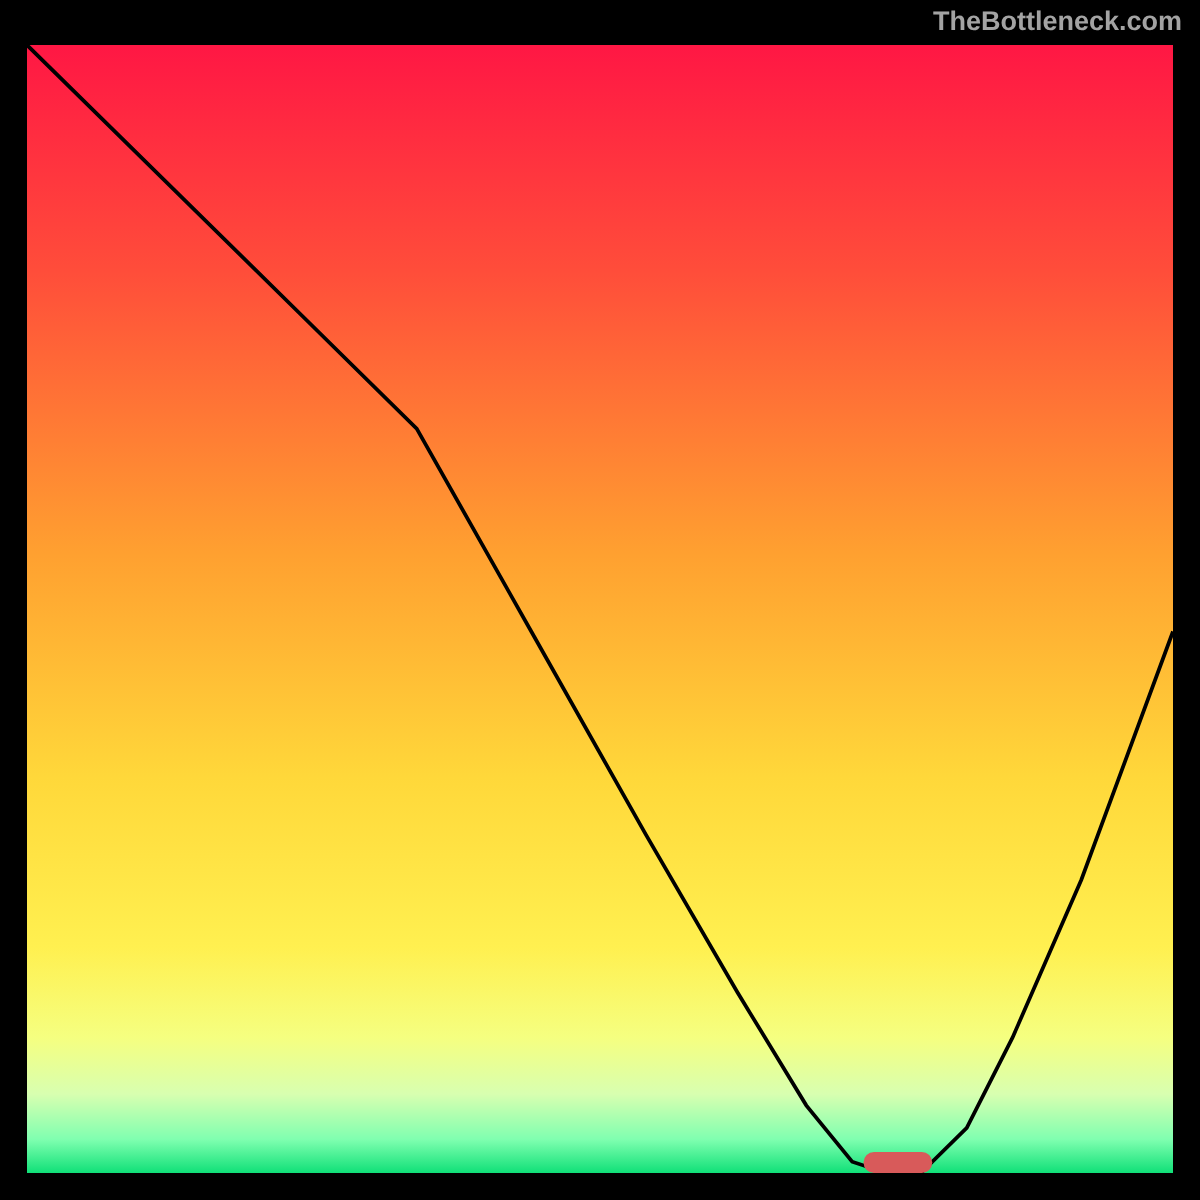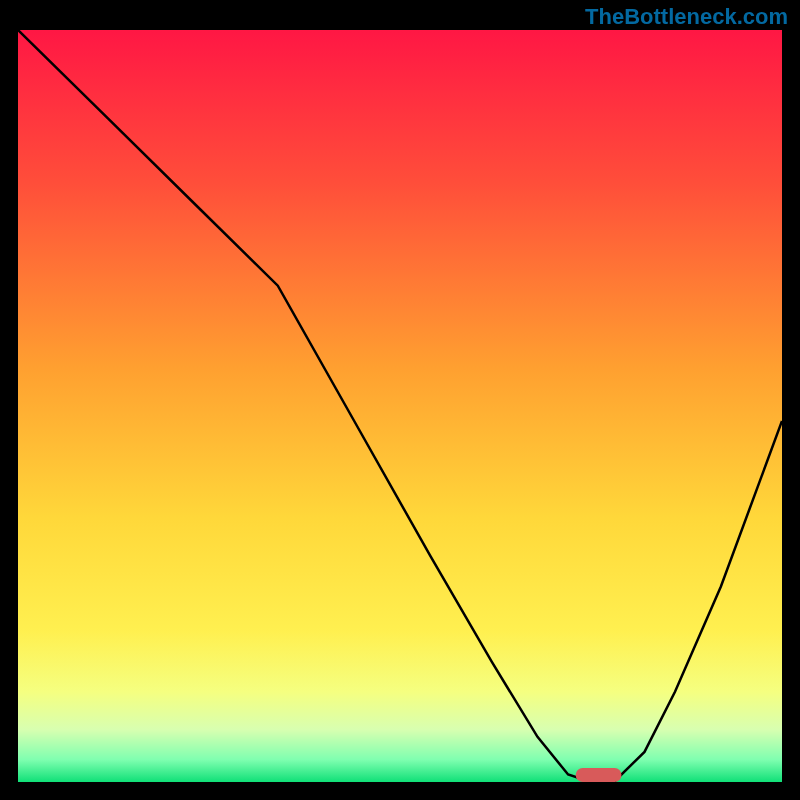--- a/index.html
+++ b/index.html
@@ -8,23 +8,23 @@
     width: 800px;
     height: 800px;
     background: #000;
     position: relative;
     font-family: Arial, sans-serif;
   }
   .watermark {
     position: absolute;
     top: 4px;
     right: 12px;
-    font-size: 22px;
+    font-size: 18px;
     font-weight: bold;
-    color: #0369a1;
+    color: #a3a3a3;
     z-index: 10;
   }
   .plot {
     position: absolute;
     top: 30px;
     left: 18px;
     width: 764px;
     height: 752px;
   }
   .plot svg {

